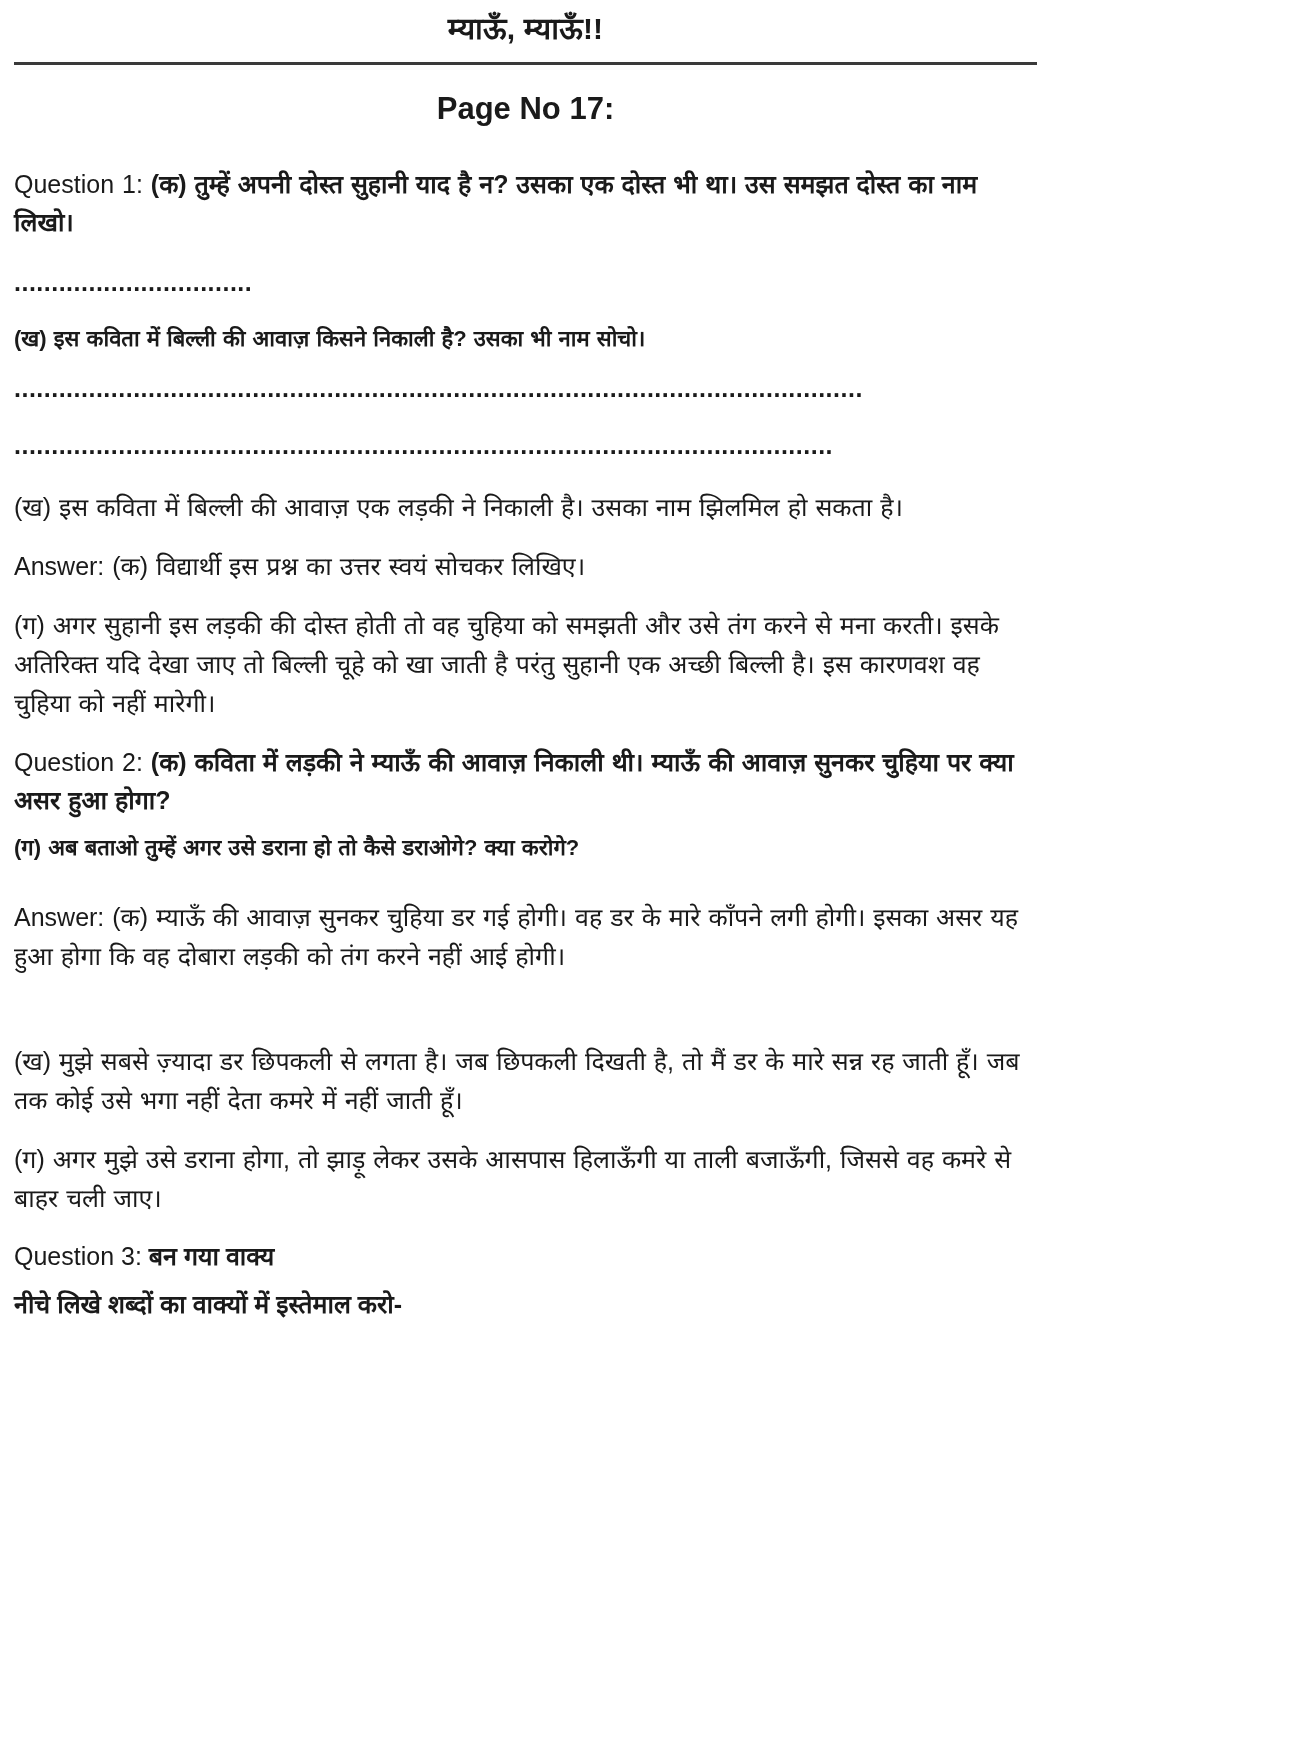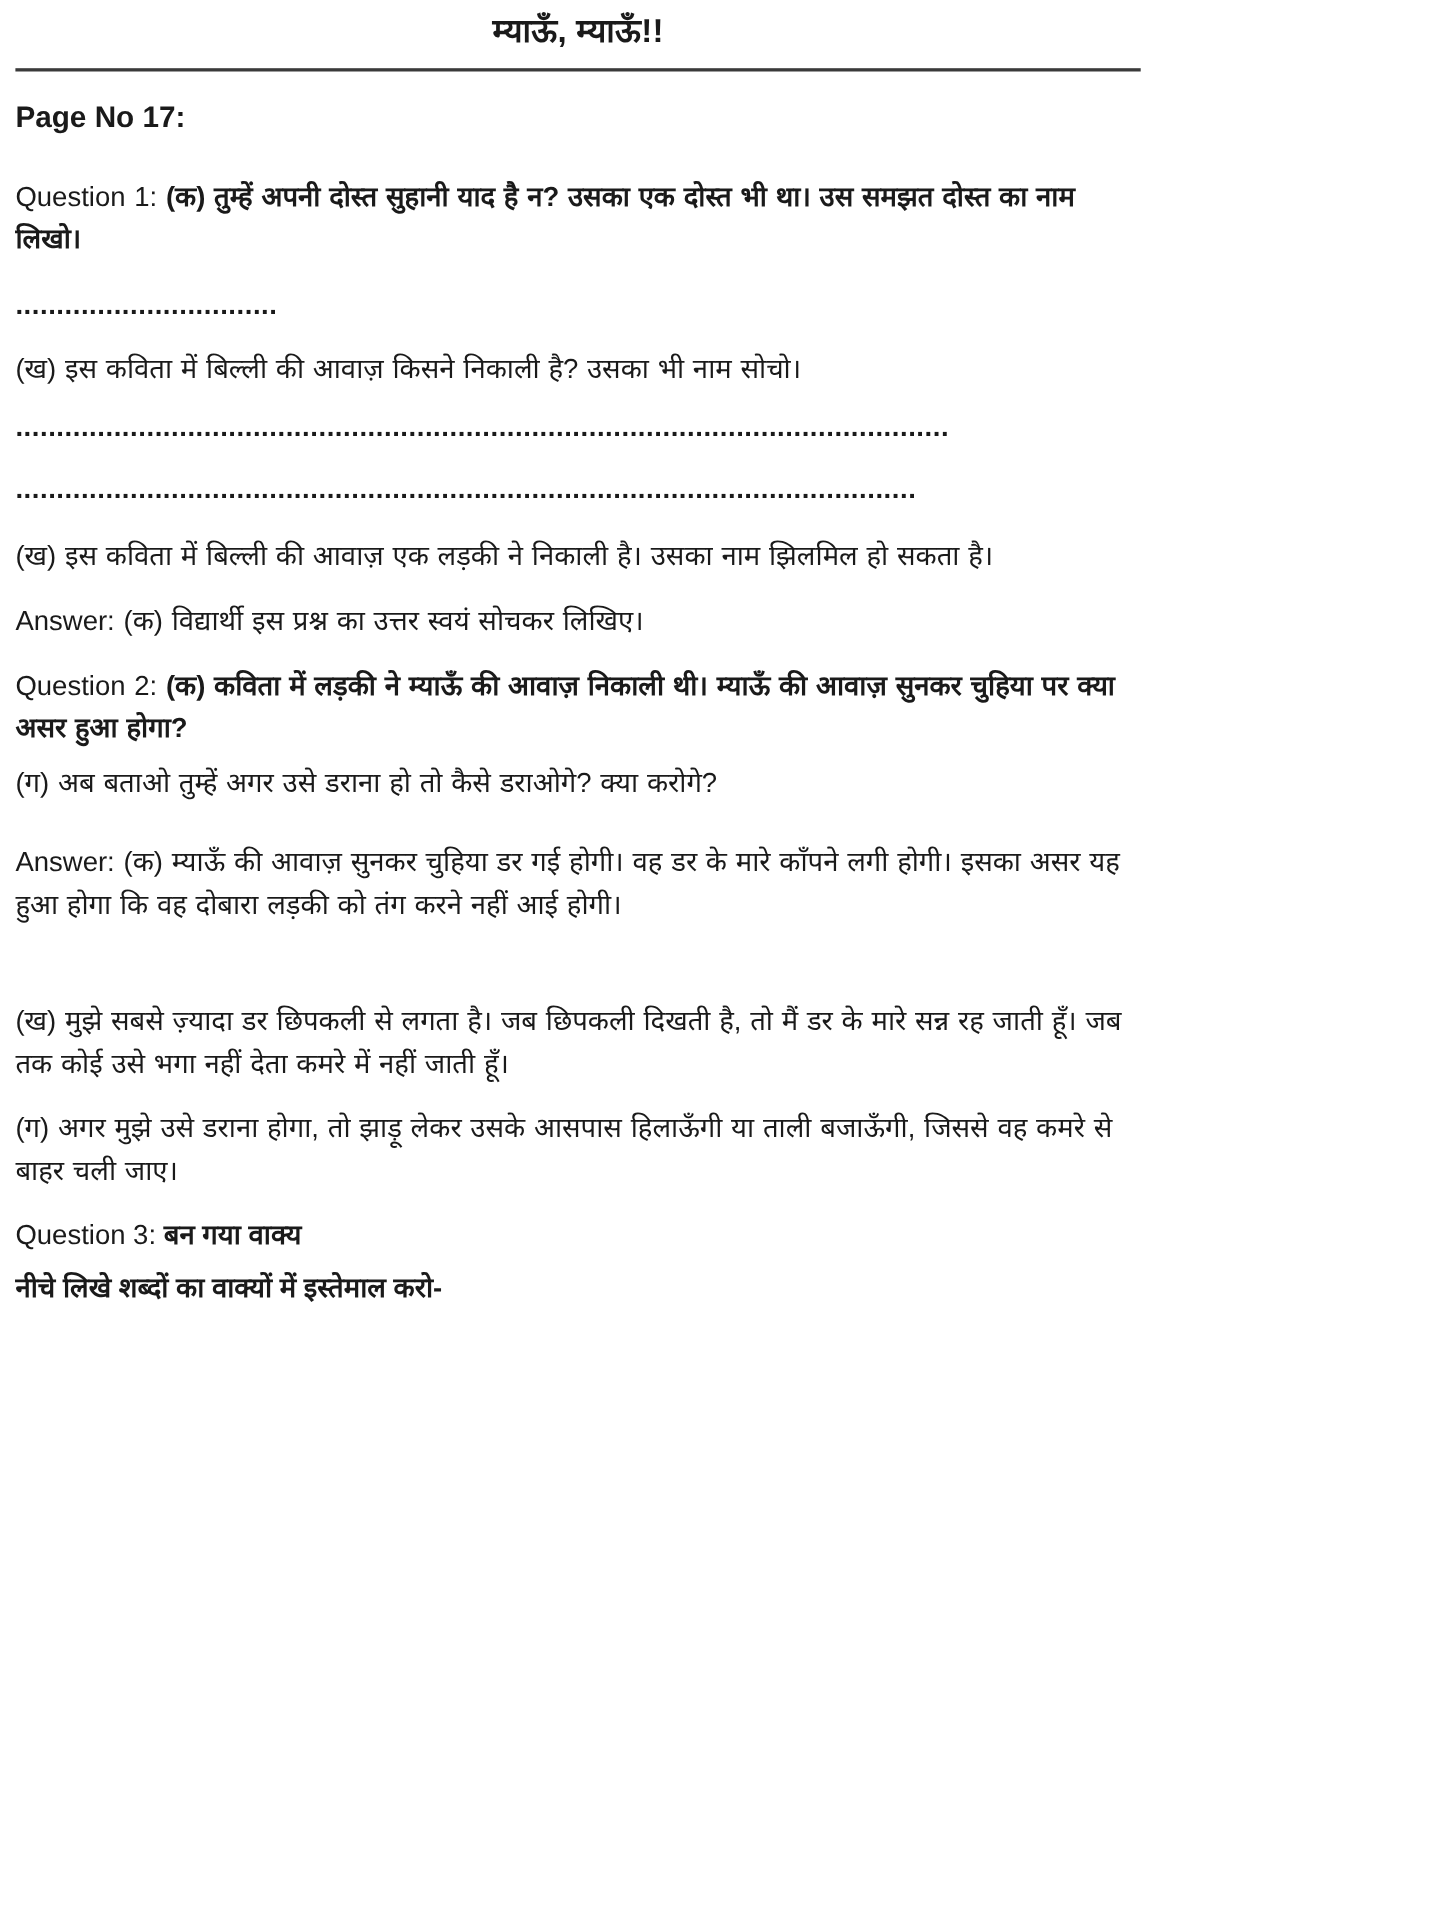--- a/index.html
+++ b/index.html
@@ -27,38 +27,38 @@
     margin: 4px 0 14px 0;
     letter-spacing: 0.2px;
   }
   .rule {
     border: 0;
     border-top: 3px solid #3a3a3a;
     margin: 0 0 26px 0;
     width: 100%;
   }
   .page-heading {
-    text-align: left;
+    text-align: center;
     font-weight: bold;
-    font-size: 27px;
+    font-size: 31px;
     margin: 0 0 38px 0;
   }
   .q-block {
     font-weight: bold;
     font-size: 25px;
     line-height: 1.52;
     margin: 0 0 26px 0;
     word-spacing: 1px;
   }
   .q-block.tight {
     margin-bottom: 12px;
   }
   .sub-q {
-    font-weight: normal;
-    font-size: 25px;
+    font-weight: bold;
+    font-size: 22px;
     line-height: 1.52;
     margin: 0 0 18px 0;
     word-spacing: 1px;
   }
   .dots {
     font-size: 25px;
     font-weight: bold;
     line-height: 1.25;
     letter-spacing: 0.5px;
     margin: 0 0 26px 0;
@@ -107,20 +107,21 @@
 
   <p class="dots">..................................................................................................................</p>
 
 
   <p class="dots">..............................................................................................................</p>
 
   <p class="ans-block">(ख) इस कविता में बिल्ली की आवाज़ एक लड़की ने निकाली है। उसका नाम झिलमिल हो सकता है।</p>
 
   <p class="ans-block"><span class="ans-label">Answer:</span> <span>(क) विद्यार्थी इस प्रश्न का उत्तर स्वयं सोचकर लिखिए।</span></p>
 
+  <p class="ans-block">(ग) अगर सुहानी इस लड़की की दोस्त होती तो वह चुहिया को समझती और उसे तंग करने से मना करती। इसके अतिरिक्त यदि देखा जाए तो बिल्ली चूहे को खा जाती है परंतु सुहानी एक अच्छी बिल्ली है। इस कारणवश वह चुहिया को नहीं मारेगी।</p>
 
   <p class="q-block tight"><span class="ans-label">Question 2:</span> <span>(क) कविता में लड़की ने म्याऊँ की आवाज़ निकाली थी। म्याऊँ की आवाज़ सुनकर चुहिया पर क्या असर हुआ होगा?</span></p>
 
 
   <p class="sub-q gap-lg">(ग) अब बताओ तुम्हें अगर उसे डराना हो तो कैसे डराओगे? क्या करोगे?</p>
 
   <p class="ans-block"><span class="ans-label">Answer:</span> <span>(क) म्याऊँ की आवाज़ सुनकर चुहिया डर गई होगी। वह डर के मारे काँपने लगी होगी। इसका असर यह हुआ होगा कि वह दोबारा लड़की को तंग करने नहीं आई होगी।</span></p>
 
   <div class="spacer-line"></div>
 

